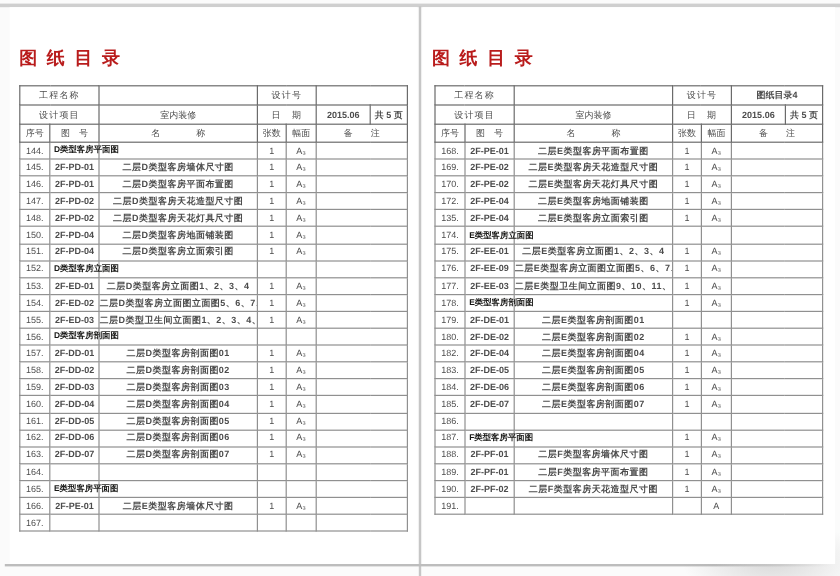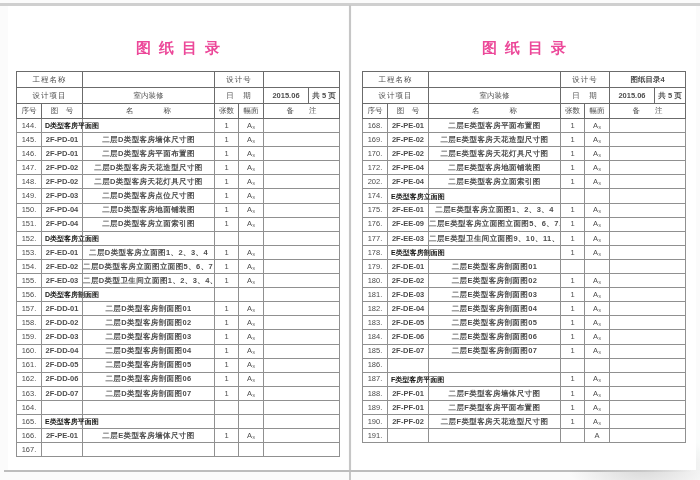--- a/index.html
+++ b/index.html
@@ -12,23 +12,23 @@
   .top-line{position:absolute;left:0;top:3px;width:700px;height:3px;background:#cfcfcf;}
   .divider{position:absolute;left:349px;top:5px;width:2px;height:475px;background:#c6c6c6;}
   .bottom-line{position:absolute;left:4px;top:470px;width:688px;height:2px;
     background:linear-gradient(90deg,#bdbdbd 0%,#bdbdbd 86%,rgba(255,255,255,0) 100%);}
   .corner-shadow{position:absolute;right:-18px;bottom:-22px;width:150px;height:70px;
     background:radial-gradient(closest-side,rgba(160,160,160,.38),rgba(160,160,160,0));}
   .page{position:absolute;top:6px;height:464px;background:#ffffff;}
   .page.left{left:8px;width:340px;}
   .page.right{left:352px;width:344px;}
   .page-title{
-    margin-top:33px;text-align:center;
+    margin-top:33px;text-align:left;
     font-family:"Liberation Serif","DejaVu Serif",serif;
-    font-size:15px;font-weight:bold;color:#ec4899;letter-spacing:8px;text-indent:8px;
+    font-size:15px;font-weight:bold;color:#b91c1c;letter-spacing:8px;text-indent:8px;
   }
   table.catalog{
     width:323px;margin:13px auto 0;border-collapse:collapse;table-layout:fixed;
     border:1.5px solid #4e4e4e;background:#fff;
   }
   table.catalog td{
     border:1px solid #909090;padding:0;line-height:1;overflow:hidden;
     font-size:7.5px;color:#4c4c4c;text-align:center;vertical-align:middle;
     white-space:nowrap;
   }
@@ -129,28 +129,20 @@
 
         <tr class="row">
           <td class="c-no">148.</td>
           <td class="c-code">2F-PD-02</td>
           <td class="c-name">二层D类型客房天花灯具尺寸图</td>
           <td class="c-qty">1</td>
           <td class="c-fmt">A₃</td>
           <td class="c-rem" colspan="2"></td>
         </tr>
 
-        <tr class="row">
-          <td class="c-no">149.</td>
-          <td class="c-code">2F-PD-03</td>
-          <td class="c-name">二层D类型客房点位尺寸图</td>
-          <td class="c-qty">1</td>
-          <td class="c-fmt">A₃</td>
-          <td class="c-rem" colspan="2"></td>
-        </tr>
 
         <tr class="row">
           <td class="c-no">150.</td>
           <td class="c-code">2F-PD-04</td>
           <td class="c-name">二层D类型客房地面铺装图</td>
           <td class="c-qty">1</td>
           <td class="c-fmt">A₃</td>
           <td class="c-rem" colspan="2"></td>
         </tr>
 
@@ -376,21 +368,21 @@
         <tr class="row">
           <td class="c-no">172.</td>
           <td class="c-code">2F-PE-04</td>
           <td class="c-name">二层E类型客房地面铺装图</td>
           <td class="c-qty">1</td>
           <td class="c-fmt">A₃</td>
           <td class="c-rem" colspan="2"></td>
         </tr>
 
         <tr class="row">
-          <td class="c-no">202.</td>
+          <td class="c-no">135.</td>
           <td class="c-code">2F-PE-04</td>
           <td class="c-name">二层E类型客房立面索引图</td>
           <td class="c-qty">1</td>
           <td class="c-fmt">A₃</td>
           <td class="c-rem" colspan="2"></td>
         </tr>
 
         <tr class="row sec">
           <td class="c-no">174.</td>
           <td class="c-code">E类型客房立面图</td>
@@ -447,28 +439,20 @@
 
         <tr class="row">
           <td class="c-no">180.</td>
           <td class="c-code">2F-DE-02</td>
           <td class="c-name">二层E类型客房剖面图02</td>
           <td class="c-qty">1</td>
           <td class="c-fmt">A₃</td>
           <td class="c-rem" colspan="2"></td>
         </tr>
 
-        <tr class="row">
-          <td class="c-no">181.</td>
-          <td class="c-code">2F-DE-03</td>
-          <td class="c-name">二层E类型客房剖面图03</td>
-          <td class="c-qty">1</td>
-          <td class="c-fmt">A₃</td>
-          <td class="c-rem" colspan="2"></td>
-        </tr>
 
         <tr class="row">
           <td class="c-no">182.</td>
           <td class="c-code">2F-DE-04</td>
           <td class="c-name">二层E类型客房剖面图04</td>
           <td class="c-qty">1</td>
           <td class="c-fmt">A₃</td>
           <td class="c-rem" colspan="2"></td>
         </tr>
 

